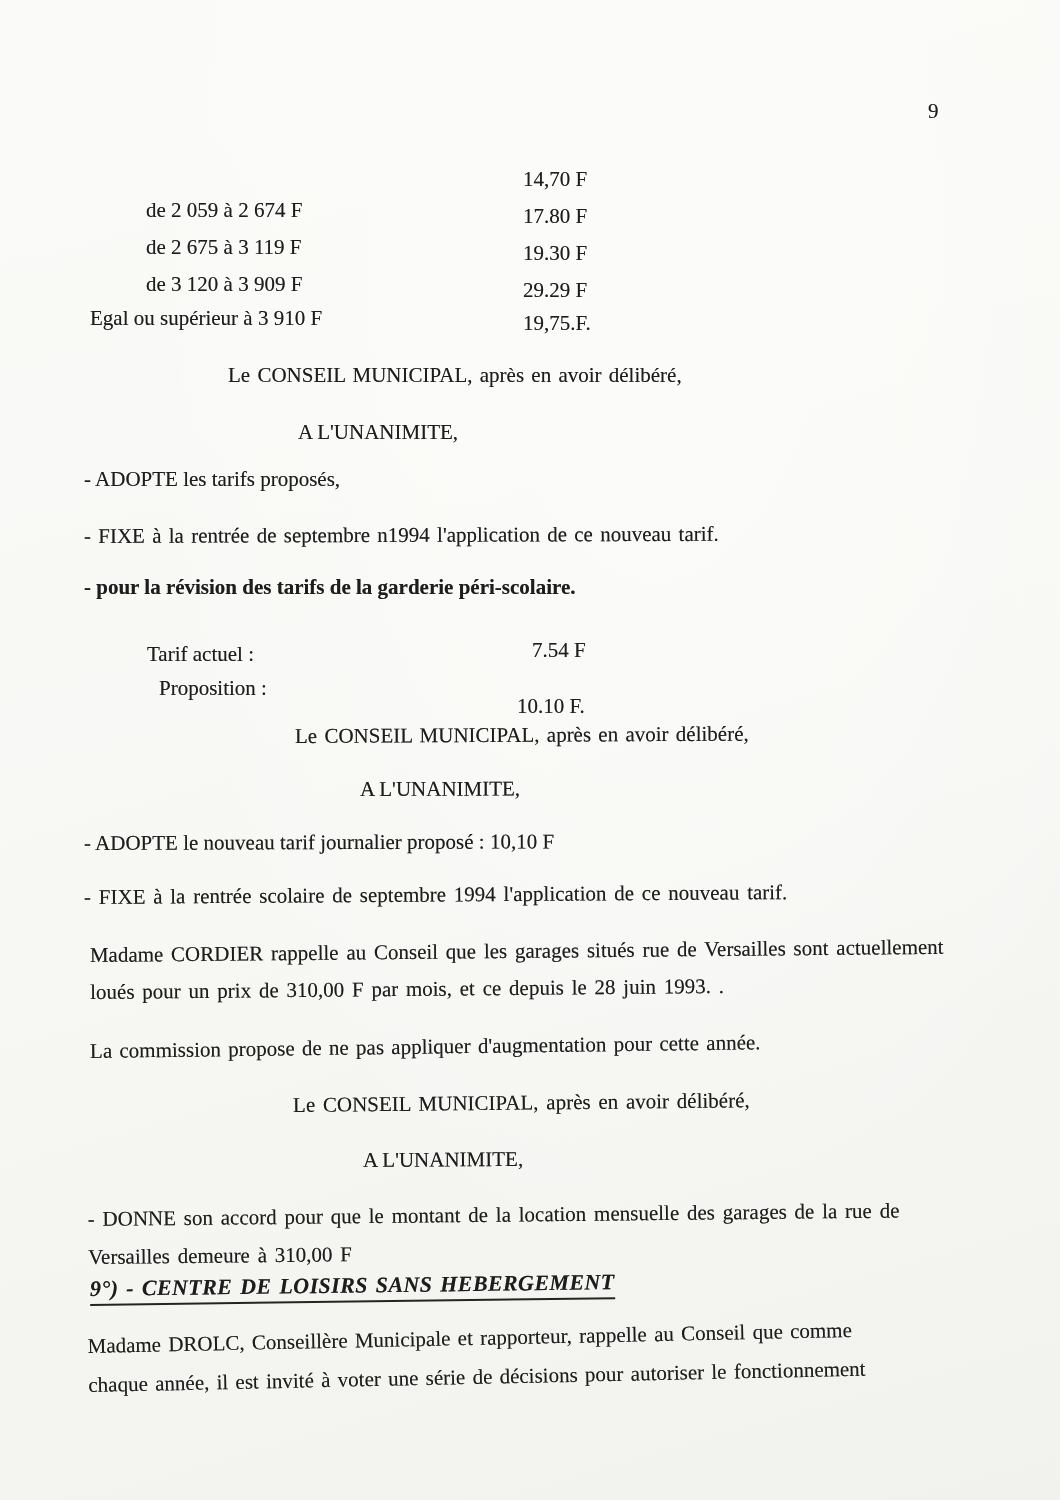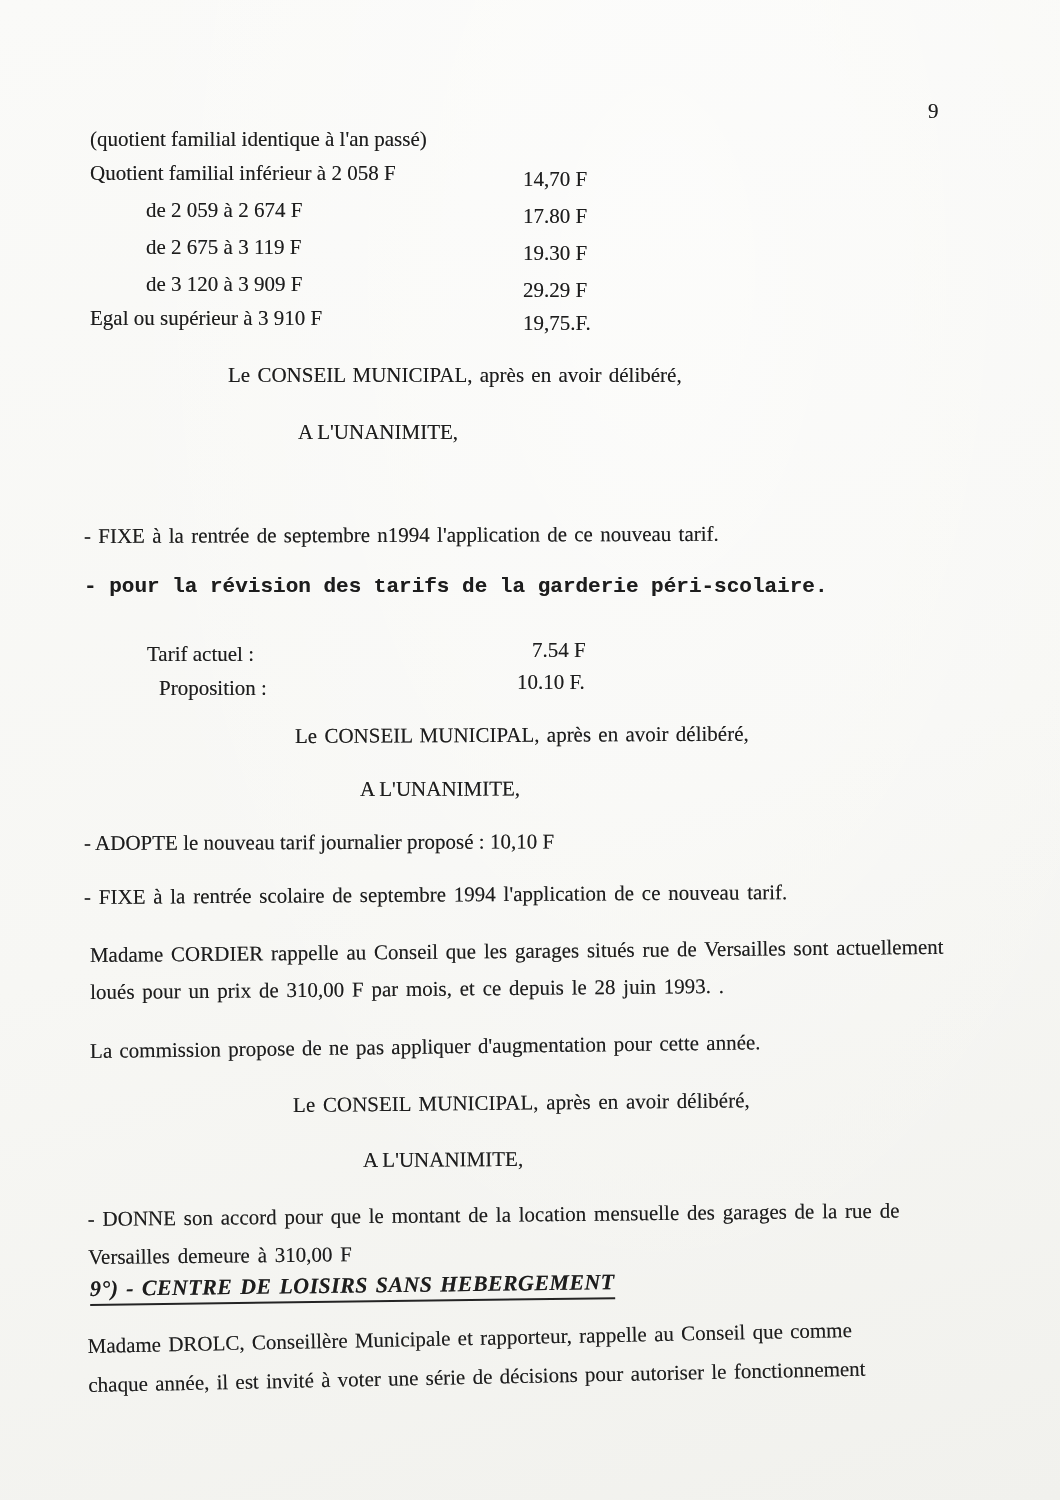--- a/index.html
+++ b/index.html
@@ -15,21 +15,21 @@
     color:#1d1d1d;
   }
   .t{
     position:absolute;
     white-space:nowrap;
     font-size:21px;
     line-height:1.25;
     text-shadow:0 0 0.6px rgba(45,45,45,0.55);
     transform-origin:left center;
   }
-  .b{font-weight:bold;font-family:Liberation Mono, monospace;}
+  .b{font-weight:bold;}
   .ws2{word-spacing:2px;}
   .ws3{word-spacing:2.5px;}
   .block div{white-space:nowrap;}
   .heading{
     font-weight:bold;
     font-style:italic;
     font-size:22px;
     letter-spacing:0.4px;
     word-spacing:2px;
     border-bottom:2.5px solid #242424;
@@ -37,47 +37,46 @@
   }
   .pgnum{font-size:21px;}
 </style>
 </head>
 <body>
 
 <div class="page">
 
   <div class="t pgnum" style="left:928px;top:98px">9</div>
 
-  <div class="t" style="left:90px;top:126px">(quotient familial identique à l'an passé)</div>
 
-  <div class="t" style="left:90px;top:160px">Quotient familial inférieur à 2 058 F</div>
   <div class="t" style="left:523px;top:166px">14,70 F</div>
 
   <div class="t" style="left:146px;top:197px">de 2 059 à 2 674 F</div>
   <div class="t" style="left:523px;top:203px">17.80 F</div>
 
   <div class="t" style="left:146px;top:234px">de 2 675 à 3 119 F</div>
   <div class="t" style="left:523px;top:240px">19.30 F</div>
 
   <div class="t" style="left:146px;top:271px">de 3 120 à 3 909 F</div>
   <div class="t" style="left:523px;top:277px">29.29 F</div>
 
   <div class="t" style="left:90px;top:305px">Egal ou supérieur à 3 910 F</div>
   <div class="t" style="left:523px;top:310px">19,75.F.</div>
 
   <div class="t ws2" style="left:228px;top:362px">Le CONSEIL MUNICIPAL, après en avoir délibéré,</div>
   <div class="t" style="left:298px;top:419px">A L'UNANIMITE,</div>
+  <div class="t" style="left:84px;top:466px">- ADOPTE les tarifs proposés,</div>
   <div class="t ws2" style="left:84px;top:523px;transform:rotate(-0.2deg)">- FIXE à la rentrée de septembre n1994 l'application de ce nouveau tarif.</div>
 
   <div class="t b" style="left:84px;top:574px">- pour la révision des tarifs de la garderie péri-scolaire.</div>
 
   <div class="t" style="left:147px;top:641px">Tarif actuel :</div>
   <div class="t" style="left:532px;top:637px">7.54 F</div>
   <div class="t" style="left:159px;top:675px">Proposition :</div>
-  <div class="t" style="left:517px;top:669px">10.10 F.</div>
+  <div class="t" style="left:517px;top:693px">10.10 F.</div>
 
   <div class="t ws2" style="left:295px;top:723px;transform:rotate(-0.3deg)">Le CONSEIL MUNICIPAL, après en avoir délibéré,</div>
   <div class="t" style="left:360px;top:776px;transform:rotate(-0.2deg)">A L'UNANIMITE,</div>
   <div class="t" style="left:84px;top:830px;transform:rotate(-0.2deg)">- ADOPTE le nouveau tarif journalier proposé : 10,10 F</div>
   <div class="t ws3" style="left:84px;top:884px;transform:rotate(-0.4deg)">- FIXE à la rentrée scolaire de septembre 1994 l'application de ce nouveau tarif.</div>
 
   <div class="t ws3 block" style="left:90px;top:937px;line-height:37px;transform:rotate(-0.55deg)">
     <div>Madame CORDIER rappelle au Conseil que les garages situés rue de Versailles sont actuellement</div>
     <div>loués pour un prix de 310,00 F par mois, et ce depuis le 28 juin 1993. .</div>
   </div>

